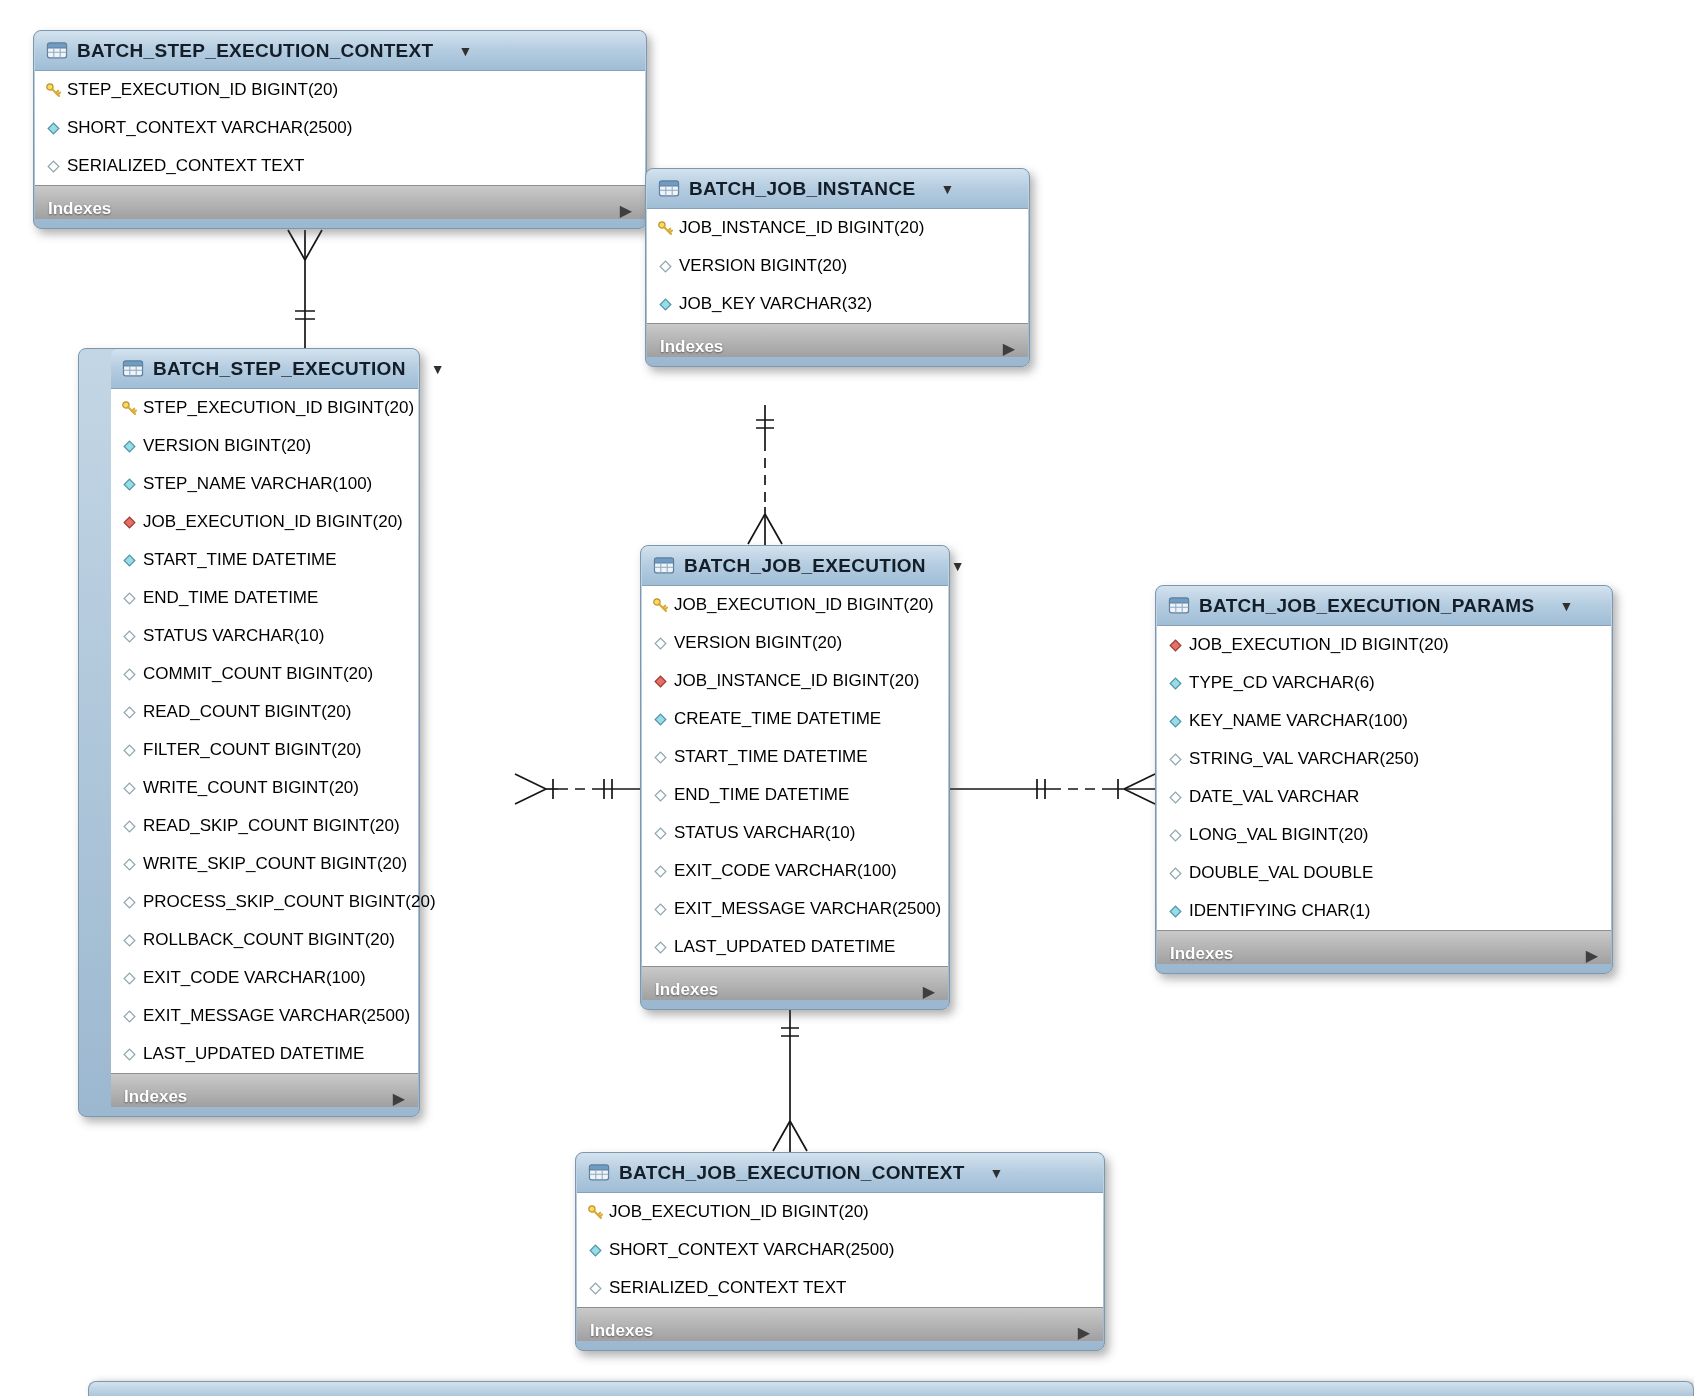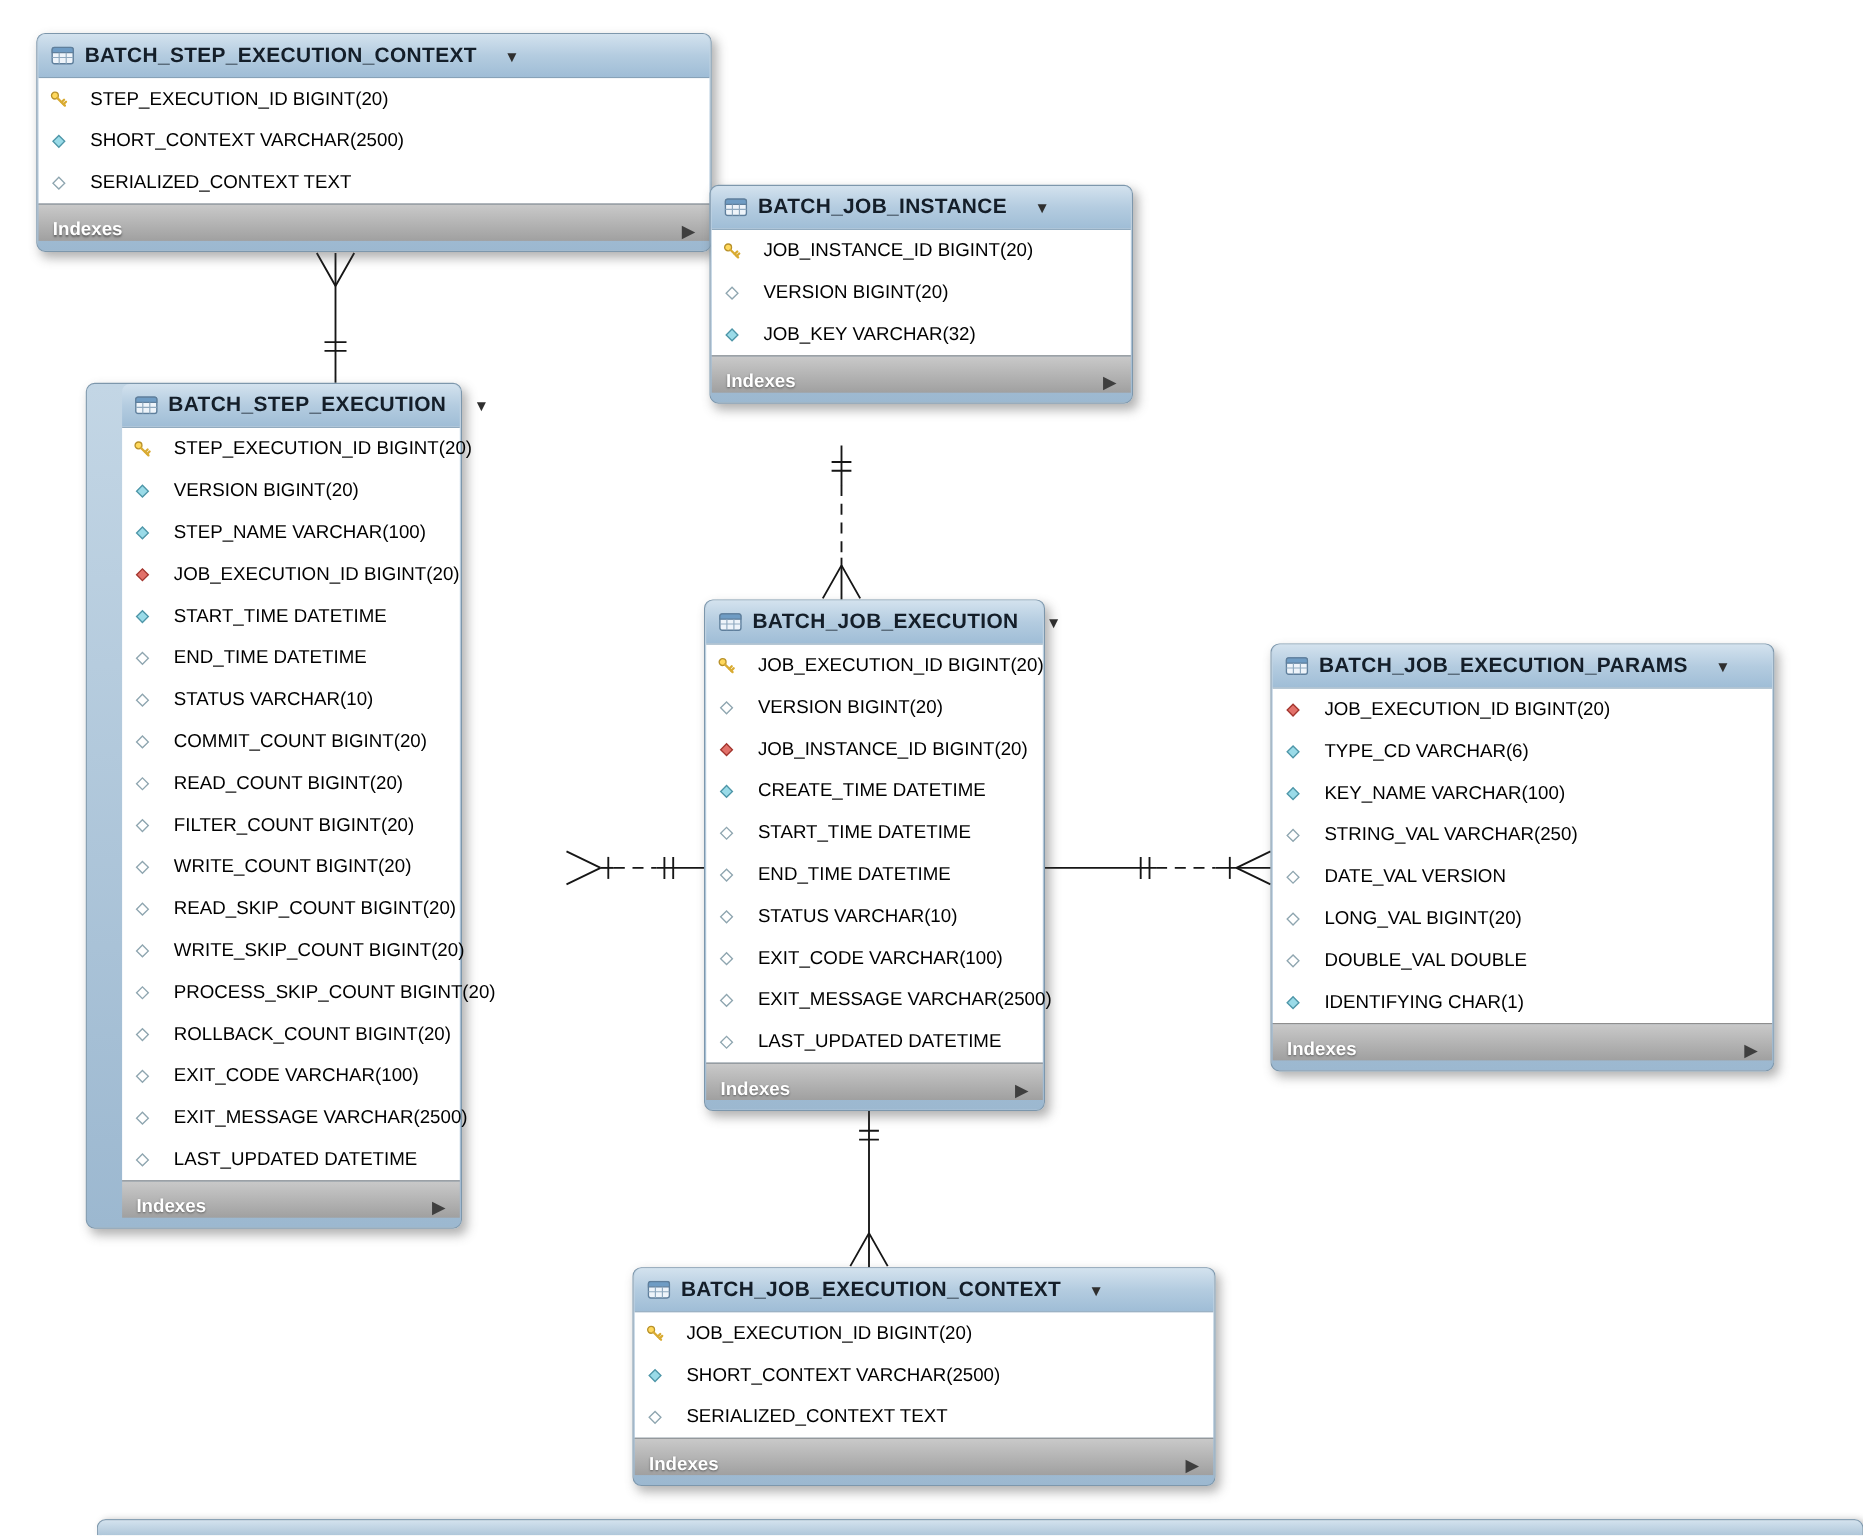--- a/index.html
+++ b/index.html
@@ -18,21 +18,21 @@
   .er-header {
     height:39px; display:flex; align-items:center; gap:9px;
     padding:0 11px; border-radius:7px 7px 0 0;
     background:linear-gradient(180deg,#d3e2ee 0%,#b4cce0 50%,#9fbdd6 100%);
     cursor:default; white-space:nowrap;
   }
   .tbl-icon { width:22px; height:17px; flex:0 0 22px; }
   .er-title { font-weight:bold; font-size:19px; color:#141e29; letter-spacing:.3px; }
   .er-collapse { margin-left:16px; font-size:14px; color:#2f2f2f; line-height:1; }
   .er-body { background:#ffffff; border-top:1px solid #87a2b8; }
-  .col-row { height:38px; display:flex; align-items:center; gap:20px; padding:0 8px 0 10px; font-size:17px; color:#000; white-space:nowrap; }
+  .col-row { height:38px; display:flex; align-items:center; gap:5px; padding:0 8px 0 10px; font-size:17px; color:#000; white-space:nowrap; }
   .col-icon { width:17px; height:17px; flex:0 0 17px; }
   .er-footer {
     height:34px; display:flex; align-items:flex-end; justify-content:space-between;
     padding:0 13px;
     background:linear-gradient(180deg,#c9c9c9,#a0a0a0);
     border-top:1px solid #8e8e8e;
     color:#ffffff; font-weight:bold; font-size:17px;
     text-shadow:0 1px 2px rgba(0,0,0,.45); white-space:nowrap;
   }
   .er-footer .arrow { color:#3f3f3f; text-shadow:none; font-size:16px; line-height:1; }
@@ -410,21 +410,21 @@
         <div class="col-row">
           <svg class="col-icon" viewBox="0 0 18 18">
             <use href="#sym-dia-open"></use>
           </svg>
           <span class="col-text">STRING_VAL VARCHAR(250)</span>
         </div>
         <div class="col-row">
           <svg class="col-icon" viewBox="0 0 18 18">
             <use href="#sym-dia-open"></use>
           </svg>
-          <span class="col-text">DATE_VAL VERSION</span>
+          <span class="col-text">DATE_VAL VARCHAR</span>
         </div>
         <div class="col-row">
           <svg class="col-icon" viewBox="0 0 18 18">
             <use href="#sym-dia-open"></use>
           </svg>
           <span class="col-text">LONG_VAL BIGINT(20)</span>
         </div>
         <div class="col-row">
           <svg class="col-icon" viewBox="0 0 18 18">
             <use href="#sym-dia-open"></use>

